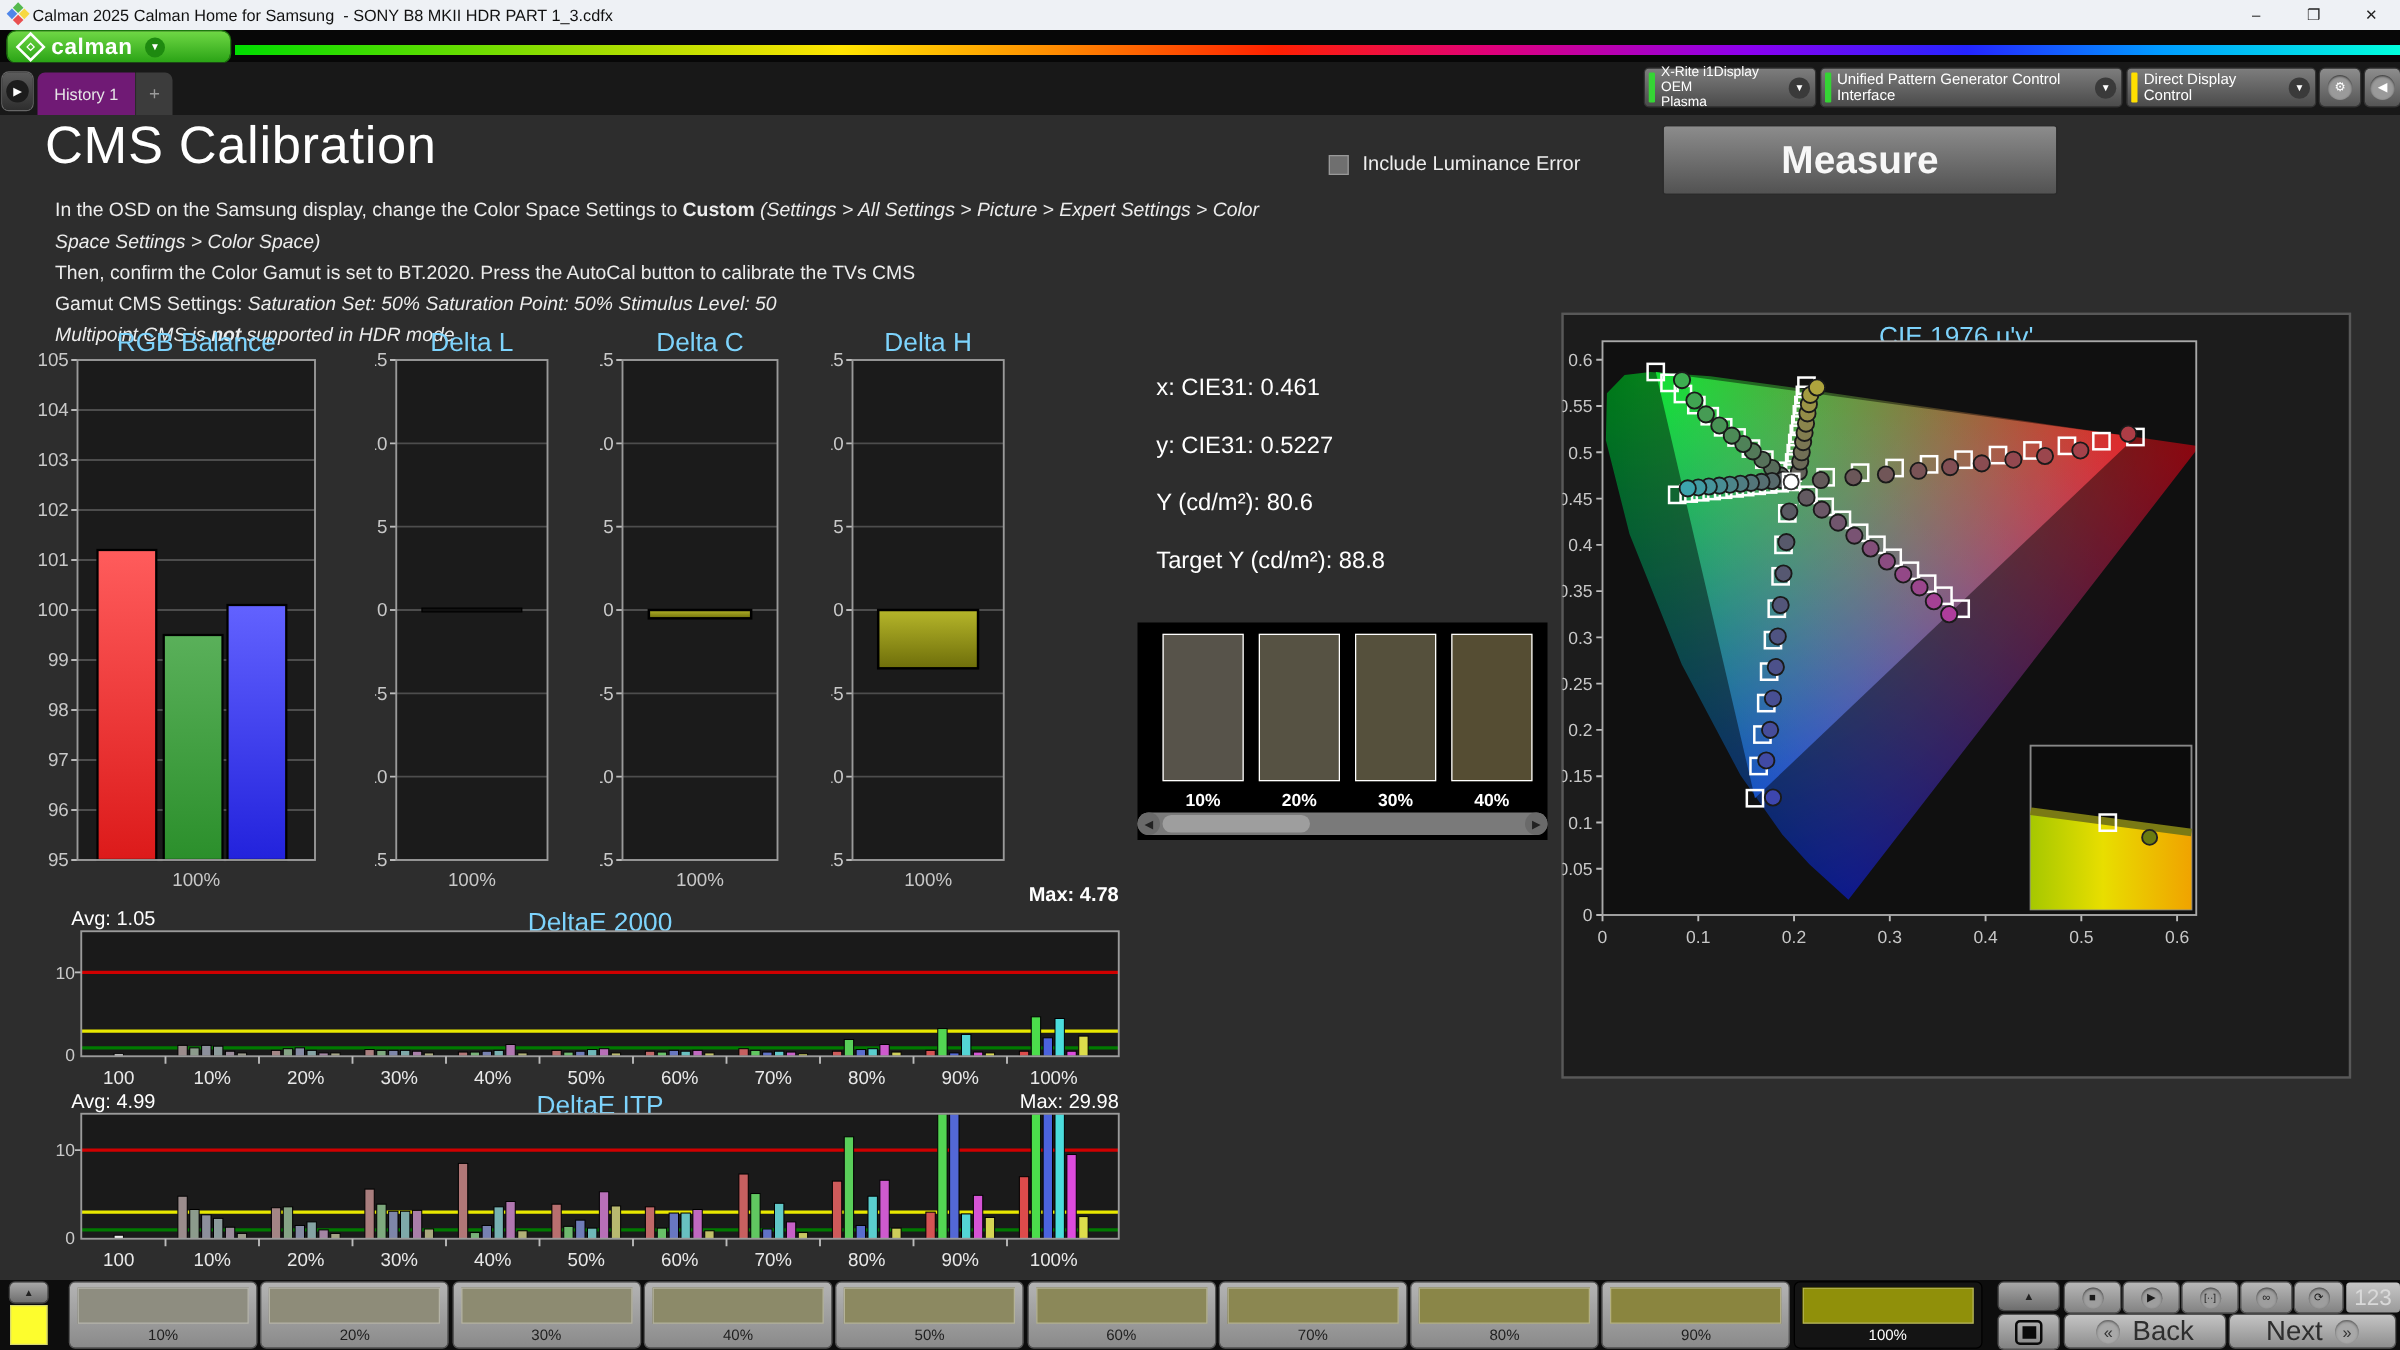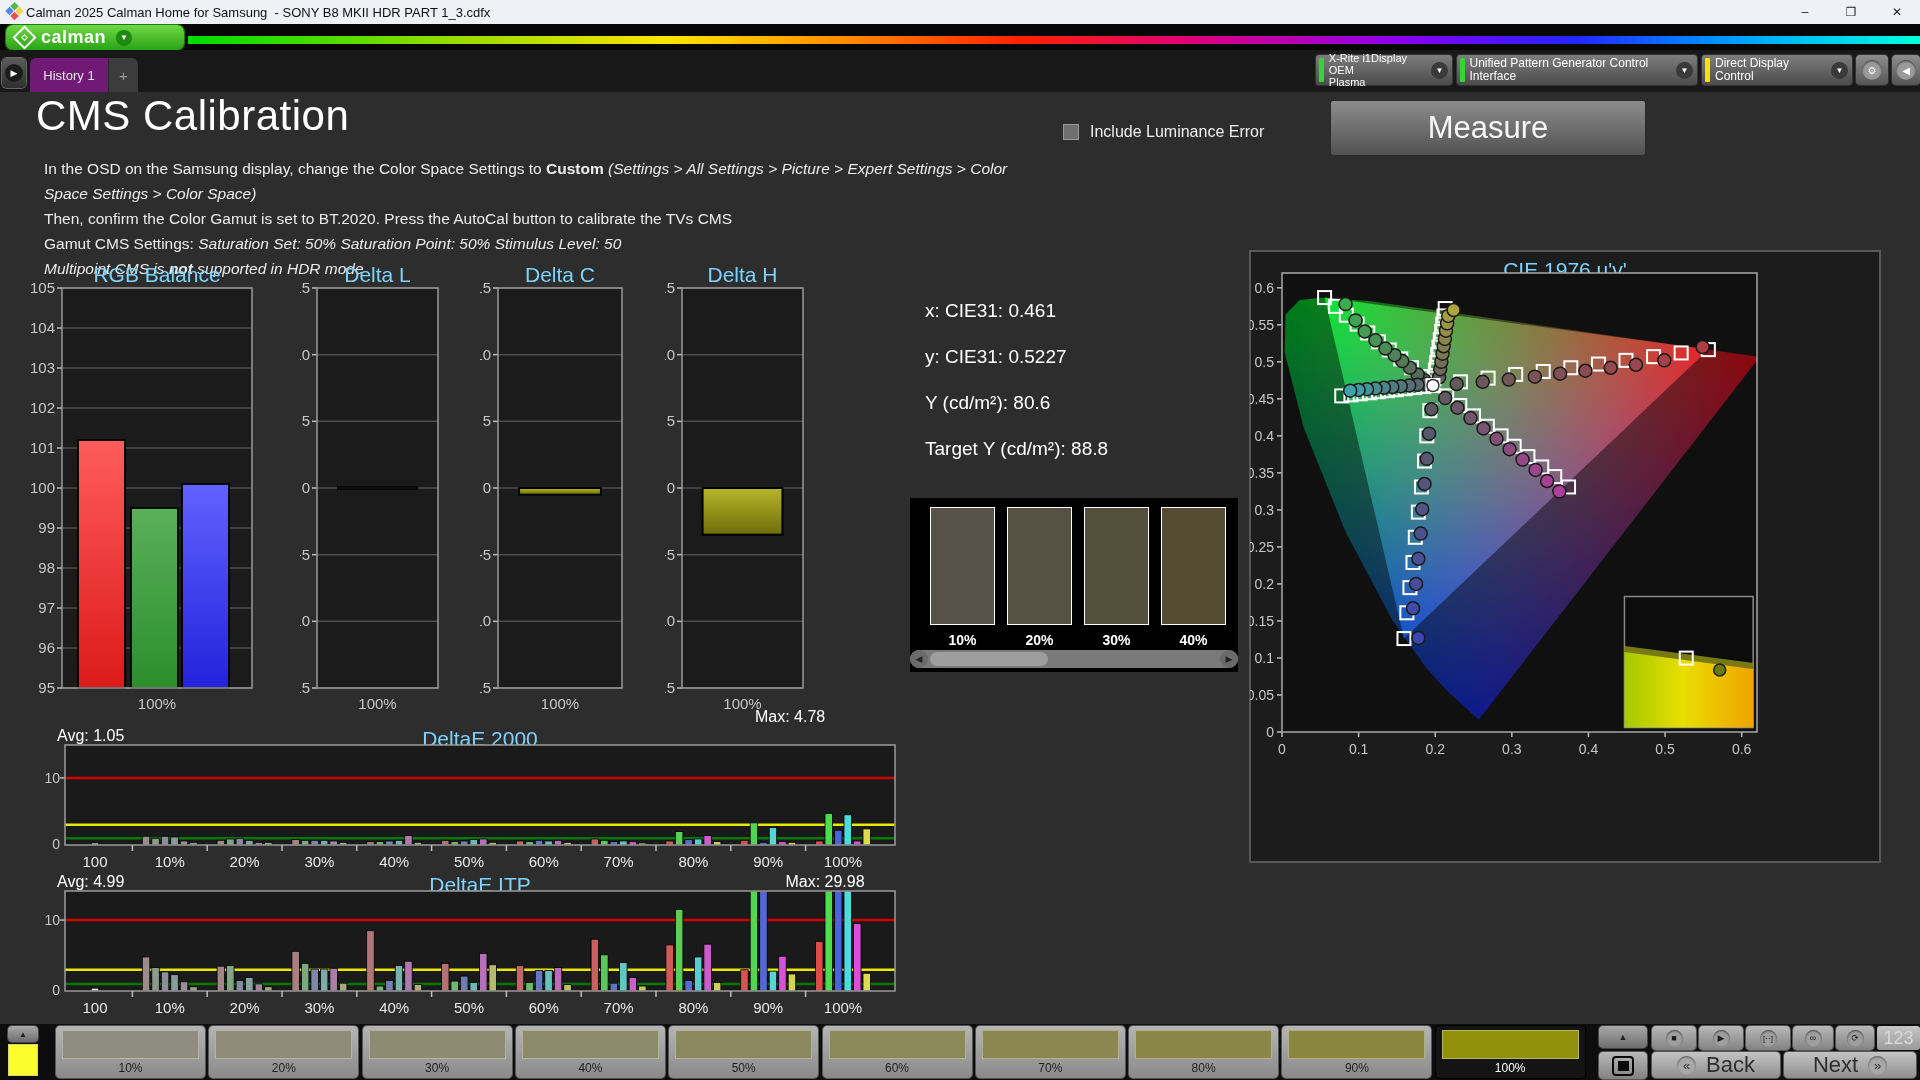--- a/index.html
+++ b/index.html
@@ -45,21 +45,21 @@
     font-size:8px;display:flex;align-items:center;justify-content:center;flex:none;}
   .sqbtn{position:absolute;top:5px;height:30px;border-radius:4px;background:linear-gradient(#8d8d8d,#555);
     display:flex;align-items:center;justify-content:center;color:#eee;box-shadow:0 0 0 1px #333;}
   .sqbtn .c{width:20px;height:20px;border-radius:50%;background:#9a9a9a;color:#fff;display:flex;align-items:center;justify-content:center;font-size:10px;box-shadow:inset 0 1px 2px #333;}
 
   
   .pagetitle{left:36px;top:92px;color:#fff;font-size:42px;font-weight:300;letter-spacing:.5px;text-align:right;}
   .cb{left:1063px;top:124px;width:16px;height:16px;background:#6f6f6f;border:1px solid #999;}
   .cblabel{left:1090px;top:123px;color:#eee;font-size:16px;}
   .measurebtn{left:1330px;top:100px;width:316px;height:56px;border-radius:3px;background:linear-gradient(#8c8c8c,#525252);
-    border:1px solid #2a2a2a;color:#f7f7f7;font-size:31px;font-weight:400;display:flex;align-items:center;justify-content:center;}
+    border:1px solid #2a2a2a;color:#f7f7f7;font-size:31px;font-weight:700;display:flex;align-items:center;justify-content:center;}
 
   .instr{left:44px;top:156px;width:1000px;color:#ececec;font-size:15.5px;line-height:25px;}
   .instr .b{font-weight:bold;} .instr .i{font-style:italic;}
 
   .charttitle{color:#7dd3fc;font-size:21px;text-align:center;}
   .readings{left:925px;top:288px;color:#fff;font-size:19px;line-height:46px;}
 
   
   .swpanel{left:910px;top:498px;width:328px;height:174px;background:#000;}
   .swpanel .rot{position:absolute;left:2px;color:#fff;font-size:12px;font-weight:bold;transform:rotate(-90deg);transform-origin:center;width:60px;text-align:center;}
@@ -566,21 +566,21 @@
       <rect x="32" y="21" width="475" height="459" fill="none" stroke="#a8a8a8" stroke-width="1.5"></rect>
       <rect x="374.4596774193548" y="344.52096774193546" width="128.70967741935488" height="131.03709677419357" fill="#0c0c0c" stroke="#888" stroke-width="1.5"></rect>
       <polygon points="374.4596774193548,396.9358064516129 503.1693548387097,413.97062903225805 503.1693548387097,475.55806451612904 374.4596774193548,475.55806451612904" fill="url(#insg)"></polygon>
       <line x1="374.4596774193548" y1="396.9358064516129" x2="503.1693548387097" y2="413.97062903225805" stroke="#7a7a14" stroke-width="6"></line>
       <rect x="429.74032258064517" y="399.60840322580646" width="13" height="13" fill="none" stroke="#fff" stroke-width="2"></rect>
       <circle cx="469.70483870967746" cy="417.90174193548387" r="6" fill="#6a7a10" stroke="#222" stroke-width="1.5"></circle>
     </svg>
 
   <div class="abs delabels" style="left:57px;top:727px;">Avg: 1.05</div>
   <div class="abs charttitle" style="left:65px;top:727px;width:830px;">DeltaE 2000</div>
-  <div class="abs delabels" style="left:755px;top:708px;width:140px;">Max: 4.78</div>
+  <div class="abs delabels" style="left:755px;top:708px;width:140px;text-align:right;font-weight:bold;">Max: 4.78</div>
   <svg class="abs" id="de2000-chart" style="left:40px;top:740px;" width="880" height="132">
       <rect x="25" y="5" width="830" height="100" fill="#1a1a1a"></rect>
       <text x="20" y="42.88590604026845" fill="#c8c8c8" font-size="14" text-anchor="end">10</text>
       <text x="20" y="109" fill="#c8c8c8" font-size="14" text-anchor="end">0</text>
       <line x1="20" y1="37.88590604026845" x2="25" y2="37.88590604026845" stroke="#bbb" stroke-width="1.5"></line>
       <line x1="25" y1="37.88590604026845" x2="855" y2="37.88590604026845" stroke="#d00000" stroke-width="2.5"></line>
       <line x1="25" y1="84.86577181208054" x2="855" y2="84.86577181208054" stroke="#e8e800" stroke-width="2.5"></line>
       <line x1="25" y1="98.28859060402685" x2="855" y2="98.28859060402685" stroke="#007a00" stroke-width="2.5"></line>
       <rect x="51.25" y="102.98657718120805" width="7.5" height="2.013422818791946" fill="#ececec" stroke="#000" stroke-width="0.8"></rect>
       <rect x="102.30000000000001" y="96.2751677852349" width="7.5" height="8.724832214765101" fill="hsl(0,7%,58%)" stroke="#000" stroke-width="0.8"></rect>
@@ -662,21 +662,21 @@
       <text x="578.6" y="127" fill="#e8e8e8" font-size="15" text-anchor="middle">70%</text>
       <line x1="690.8" y1="105" x2="690.8" y2="111" stroke="#bbb" stroke-width="1.5"></line>
       <text x="653.4" y="127" fill="#e8e8e8" font-size="15" text-anchor="middle">80%</text>
       <line x1="765.5999999999999" y1="105" x2="765.5999999999999" y2="111" stroke="#bbb" stroke-width="1.5"></line>
       <text x="728.1999999999999" y="127" fill="#e8e8e8" font-size="15" text-anchor="middle">90%</text>
       <text x="803" y="127" fill="#e8e8e8" font-size="15" text-anchor="middle">100%</text>
     </svg>
 
   <div class="abs delabels" style="left:57px;top:873px;">Avg: 4.99</div>
   <div class="abs charttitle" style="left:65px;top:873px;width:830px;">DeltaE ITP</div>
-  <div class="abs delabels" style="left:755px;top:873px;width:140px;text-align:center;">Max: 29.98</div>
+  <div class="abs delabels" style="left:755px;top:873px;width:140px;text-align:right;">Max: 29.98</div>
   <svg class="abs" id="deitp-chart" style="left:40px;top:886px;" width="880" height="132">
       <rect x="25" y="5" width="830" height="100" fill="#1a1a1a"></rect>
       <text x="20" y="39.07801418439716" fill="#c8c8c8" font-size="14" text-anchor="end">10</text>
       <text x="20" y="109" fill="#c8c8c8" font-size="14" text-anchor="end">0</text>
       <line x1="20" y1="34.07801418439716" x2="25" y2="34.07801418439716" stroke="#bbb" stroke-width="1.5"></line>
       <line x1="25" y1="34.07801418439716" x2="855" y2="34.07801418439716" stroke="#d00000" stroke-width="2.5"></line>
       <line x1="25" y1="83.72340425531914" x2="855" y2="83.72340425531914" stroke="#e8e800" stroke-width="2.5"></line>
       <line x1="25" y1="97.90780141843972" x2="855" y2="97.90780141843972" stroke="#007a00" stroke-width="2.5"></line>
       <rect x="51.25" y="102.16312056737588" width="7.5" height="2.836879432624114" fill="#ececec" stroke="#000" stroke-width="0.8"></rect>
       <rect x="102.30000000000001" y="70.95744680851064" width="7.5" height="34.04255319148936" fill="hsl(0,7%,58%)" stroke="#000" stroke-width="0.8"></rect>

